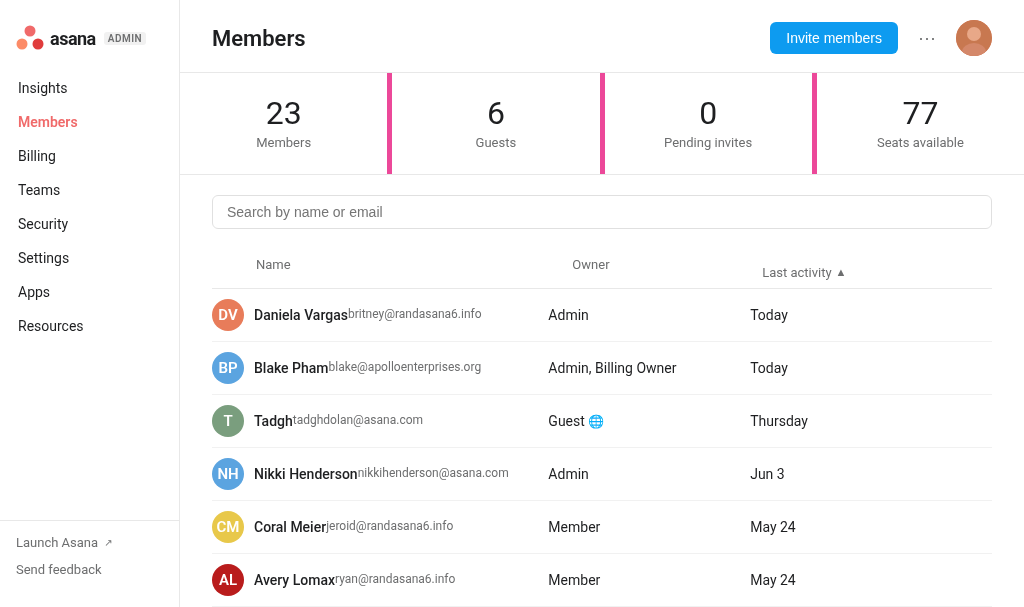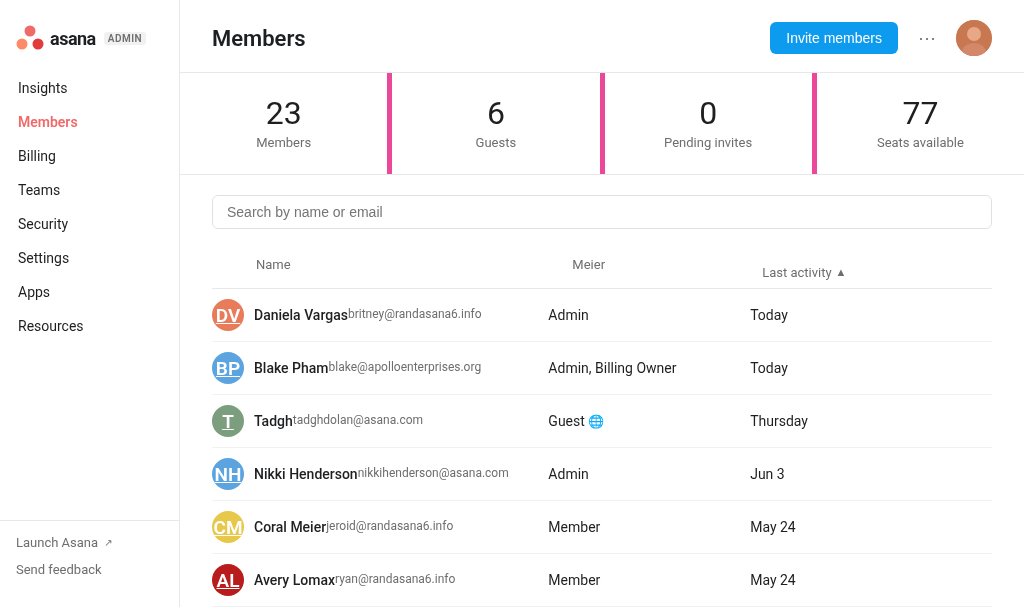--- a/index.html
+++ b/index.html
@@ -43,21 +43,21 @@
     
     .table-header { display: flex; padding: 8px 0; border-bottom: 1px solid #e8e8e8; color: #6d6e6f; font-size: 13px; }
     .col-name { flex: 2.5; padding-left: 44px; }
     .col-type { flex: 1.5; }
     .col-activity { flex: 1.5; display: flex; align-items: center; gap: 4px; cursor: pointer; margin-top: 8px; }
     .col-actions { width: 40px; }
     .sort-arrow { font-size: 11px; }
 
     .table-row { display: flex; align-items: center; padding: 10px 0; border-bottom: 1px solid #f1f1f1; }
     .member-info { flex: 2.5; display: flex; align-items: center; gap: 10px; }
-    .member-avatar { width: 32px; height: 32px; border-radius: 50%; flex-shrink: 0; display: flex; align-items: center; justify-content: center; font-size: 19px; font-weight: 600; color: #fff; text-decoration: underline; }
+    .member-avatar { width: 32px; height: 32px; border-radius: 50%; flex-shrink: 0; display: flex; align-items: center; justify-content: center; font-size: 15px; font-weight: 600; color: #fff; }
     .member-details { display: flex; flex-direction: row; }
     .member-name { font-size: 14px; color: #1e1f21; font-weight: 500; }
     .member-email { font-size: 12px; color: #6d6e6f; }
     .member-type { flex: 1.5; font-size: 14px; color: #1e1f21; display: flex; align-items: center; gap: 4px; }
     .globe-icon { font-size: 13px; color: #6d6e6f; }
     .member-activity { flex: 1.5; font-size: 14px; color: #1e1f21; }
     .row-actions { width: 40px; display: flex; align-items: center; justify-content: flex-end; }
     .dots-btn { background: none; border: none; cursor: pointer; color: #6d6e6f; font-size: 16px; padding: 4px; border-radius: 4px; opacity: 0; }
   </style>
 </head>
@@ -124,21 +124,21 @@
       <span class="stat-label">Seats available</span>
     </div>
     </div>
 
   <div class="content">
     <input class="search-bar" type="text" placeholder="Search by name or email" style="">
 
     
     <div class="table-header">
       <div class="col-name">Name</div>
-      <div class="col-type">Meier</div>
+      <div class="col-type">Owner</div>
       <div class="col-activity">Last activity <span class="sort-arrow">▲</span></div>
       <div class="col-actions"></div>
     </div>
 
     
     <div id="table-body">
         <div class="table-row">
       <div class="member-info">
         <div class="member-avatar" style="background:#e87c5a">DV</div>
         <div class="member-details">

